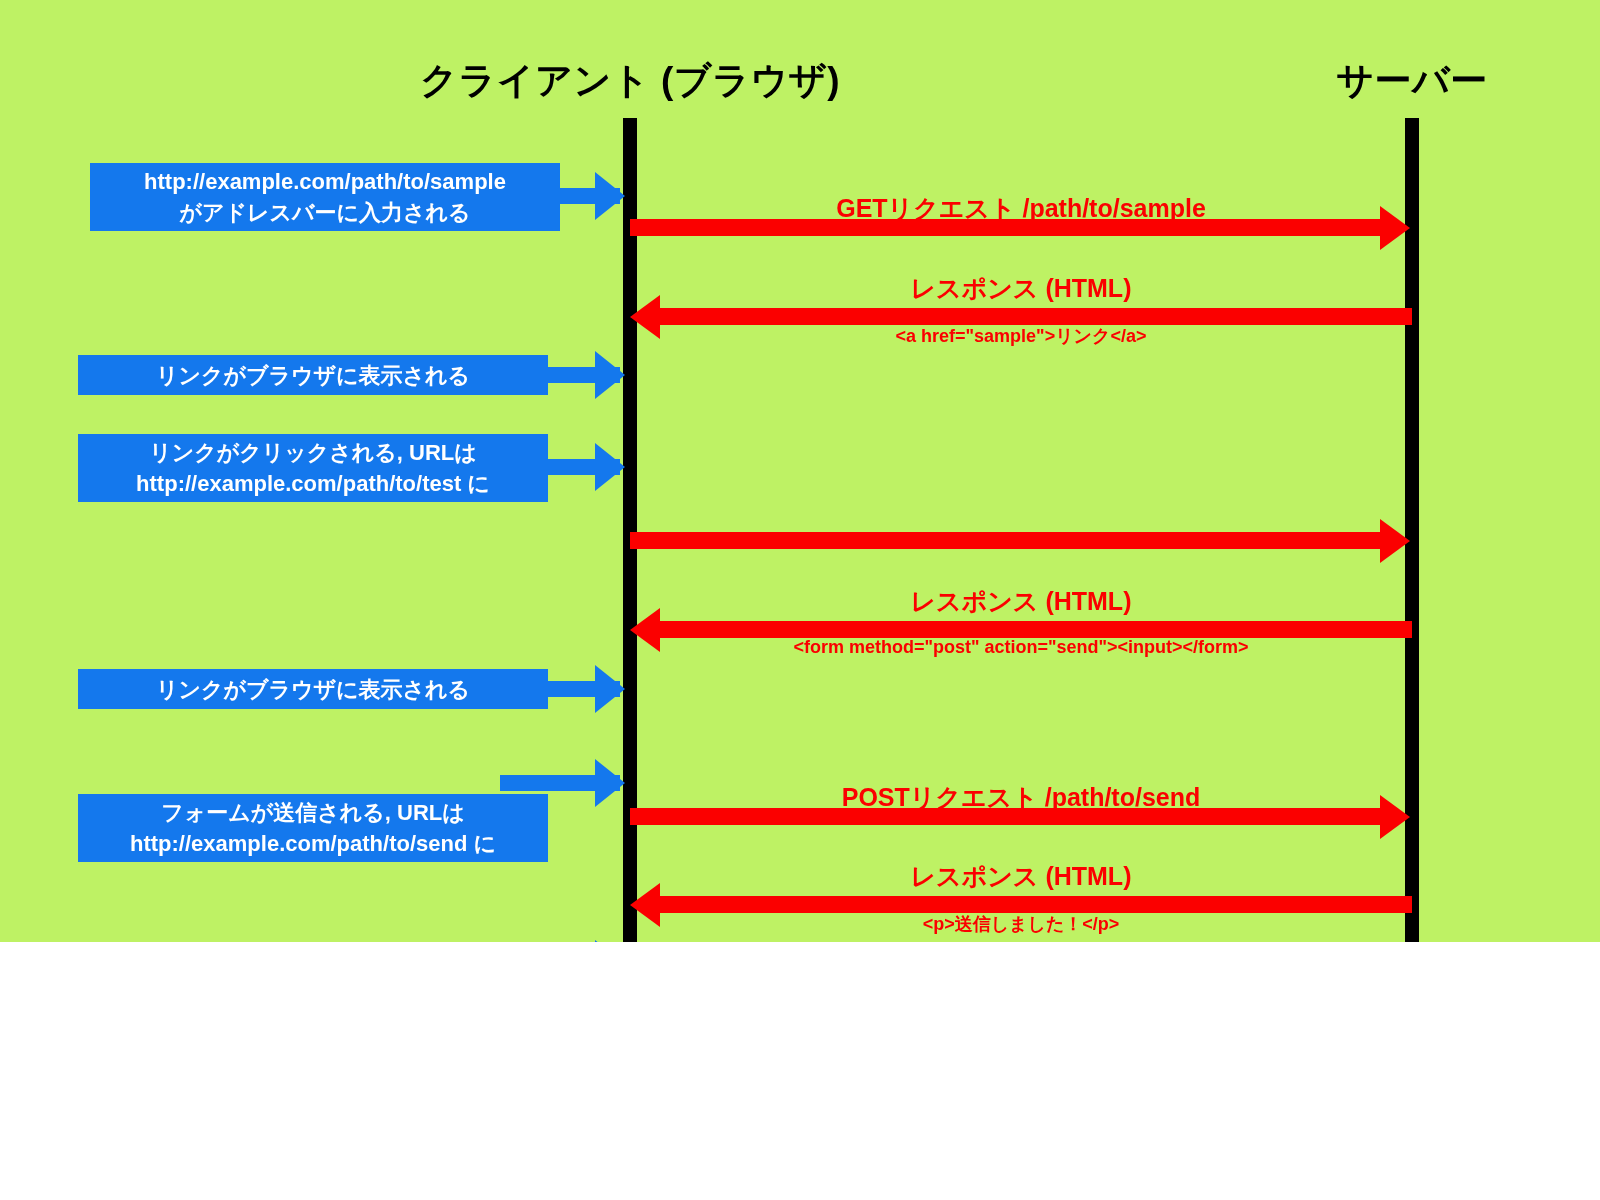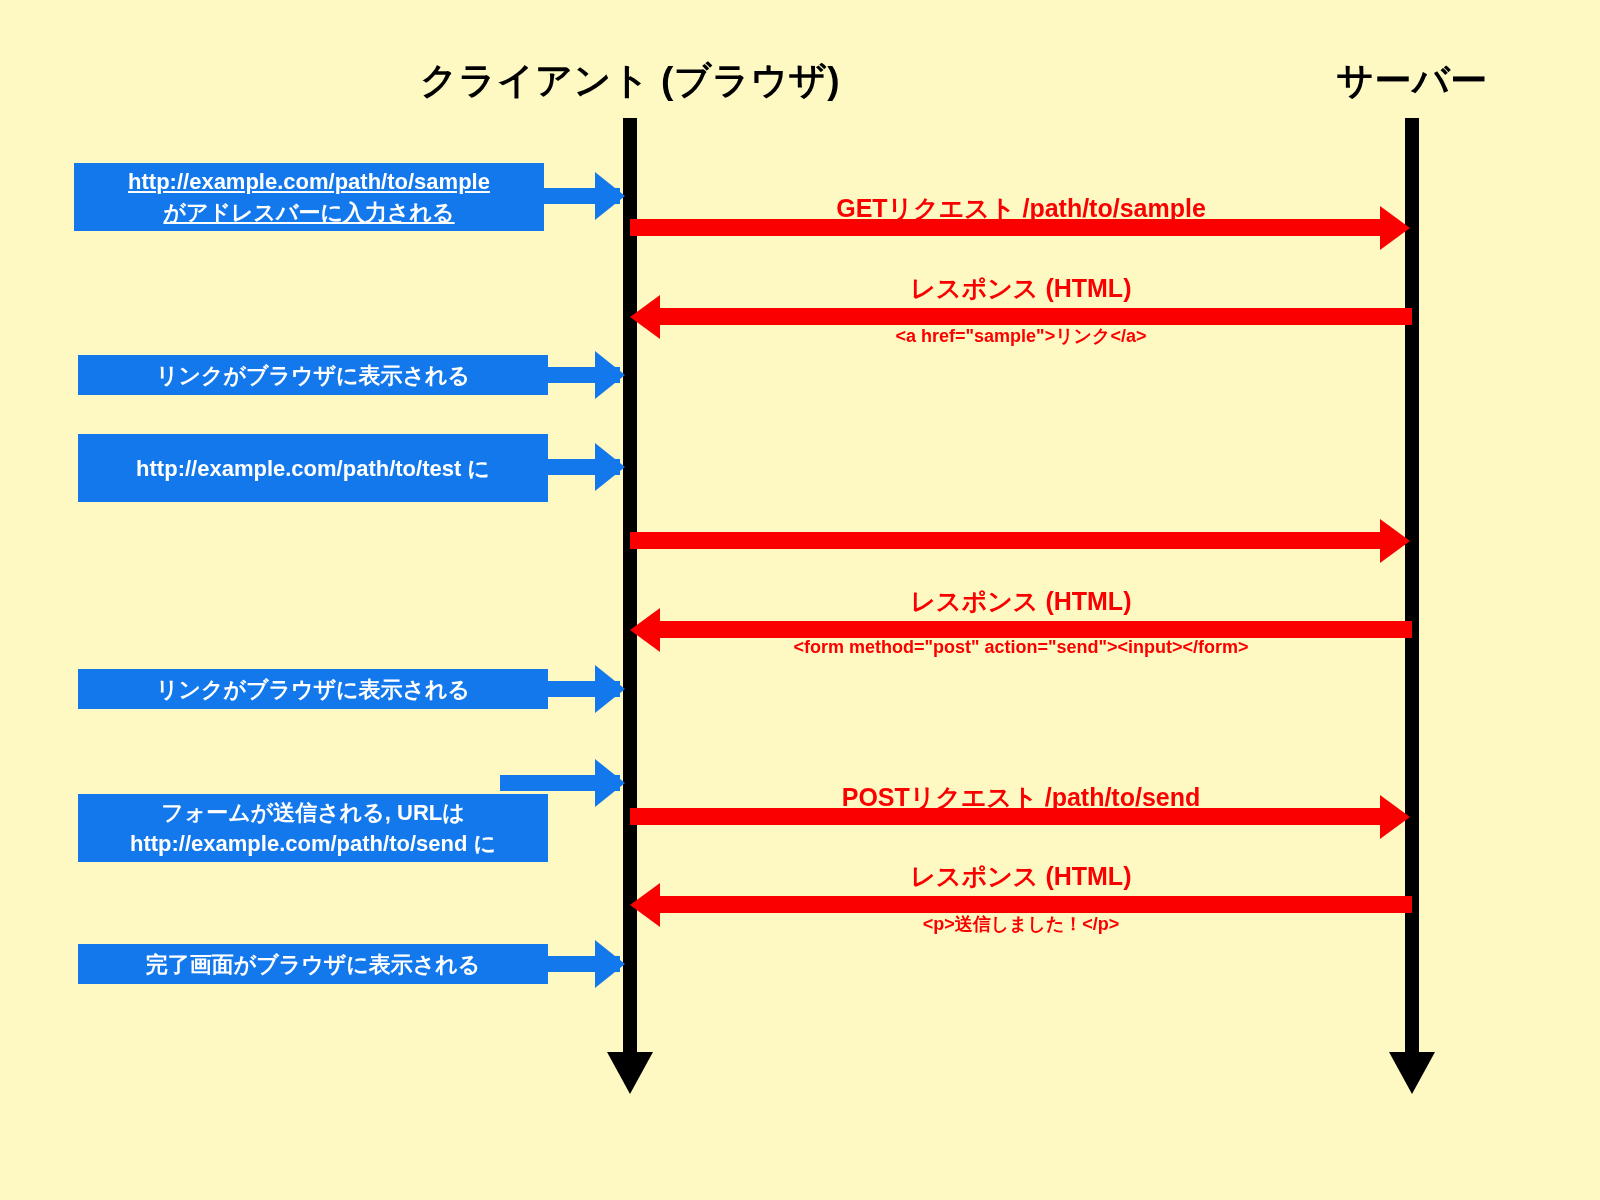--- a/index.html
+++ b/index.html
@@ -6,22 +6,22 @@
     margin: 0;
     padding: 0;
     background: #ffffff;
   }
   body {
     font-family: "Liberation Sans", "DejaVu Sans", sans-serif;
   }
   #canvas {
     position: relative;
     width: 1600px;
-    height: 1200px;
-    background: #fef9c3;
+    height: 942px;
+    background: #bef264;
     overflow: hidden;
   }
 
   
   .lifeline-title {
     position: absolute;
     font-size: 37px;
     font-weight: bold;
     color: #000000;
     white-space: nowrap;
@@ -119,21 +119,21 @@
   <div class="lifeline-title" style="left:630px; top:56px;">クライアント (ブラウザ)</div>
   <div class="lifeline-line" style="left:630px; top:118px; height:940px;"></div>
   <div class="lifeline-head" style="left:630px; top:1052px;"></div>
 
   <div class="lifeline-title" style="left:1412px; top:56px;font-family:Liberation Serif, serif;">サーバー</div>
   <div class="lifeline-line" style="left:1412px; top:118px; height:940px;"></div>
   <div class="lifeline-head" style="left:1412px; top:1052px;"></div>
 
   <div class="blue-stem" style="left:500px; top:188px; width:120px;"></div>
   <div class="blue-head" style="left:595px; top:172px;"></div>
-  <div class="blue-box" style="left:74px; top:163px; width:470px; height:68px;text-decoration:underline;">
+  <div class="blue-box" style="left:90px; top:163px; width:470px; height:68px;">
     <span>http://example.com/path/to/sample</span>
     <span>がアドレスバーに入力される</span>
   </div>
 
   <div class="red-label" style="left:1021px; top:192px;">GETリクエスト /path/to/sample</div>
   <div class="red-stem" style="left:630px; top:219px; width:752px;"></div>
   <div class="red-head-right" style="left:1380px; top:206px;"></div>
 
   <div class="red-label" style="left:1021px; top:272px;">レスポンス (HTML)</div>
   <div class="red-stem" style="left:660px; top:308px; width:752px;"></div>
@@ -142,20 +142,21 @@
 
   <div class="blue-stem" style="left:500px; top:367px; width:120px;"></div>
   <div class="blue-head" style="left:595px; top:351px;"></div>
   <div class="blue-box" style="left:78px; top:355px; width:470px; height:40px;">
     <span>リンクがブラウザに表示される</span>
   </div>
 
   <div class="blue-stem" style="left:500px; top:459px; width:120px;"></div>
   <div class="blue-head" style="left:595px; top:443px;"></div>
   <div class="blue-box" style="left:78px; top:434px; width:470px; height:68px;">
+    <span>リンクがクリックされる, URLは</span>
     <span>http://example.com/path/to/test に</span>
   </div>
 
   <div class="red-stem" style="left:630px; top:532px; width:752px;"></div>
   <div class="red-head-right" style="left:1380px; top:519px;"></div>
 
   <div class="red-label" style="left:1021px; top:585px;">レスポンス (HTML)</div>
   <div class="red-stem" style="left:660px; top:621px; width:752px;"></div>
   <div class="red-head-left" style="left:630px; top:608px;"></div>
   <div class="red-sublabel" style="left:1021px; top:637px;">&lt;form method="post" action="send"&gt;&lt;input&gt;&lt;/form&gt;</div>

